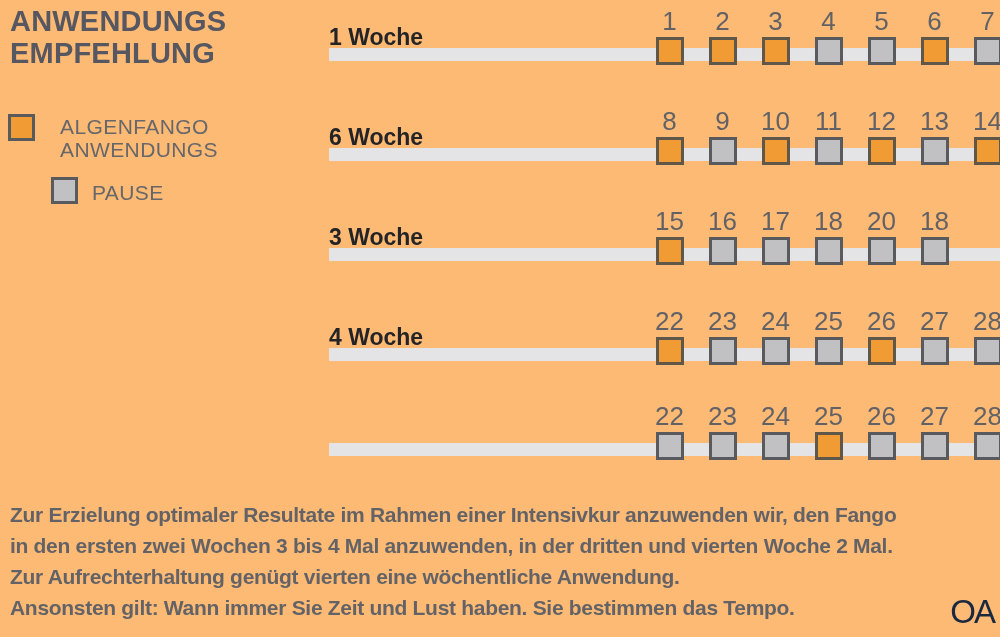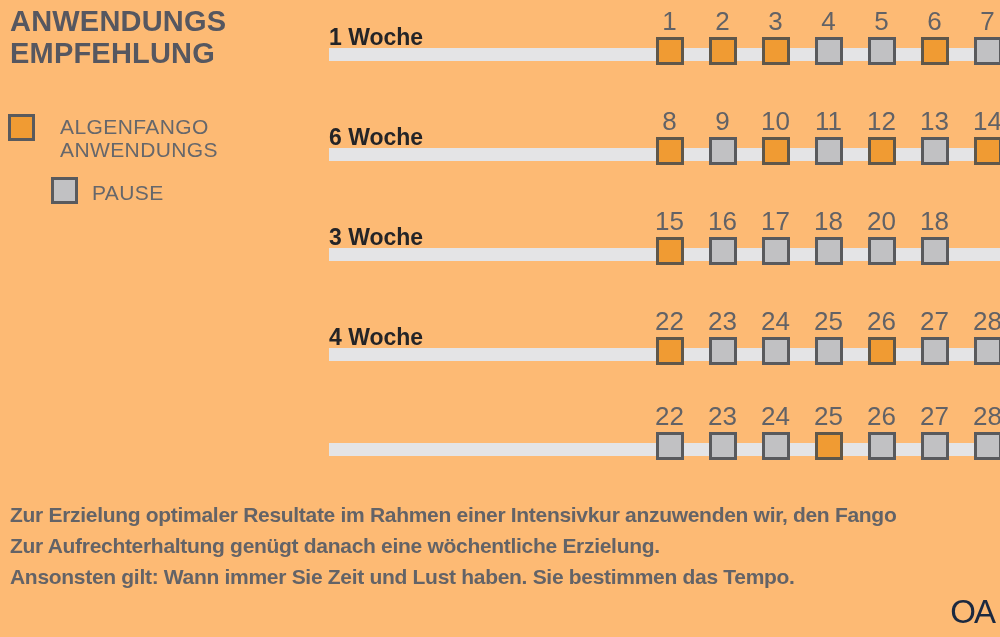--- a/index.html
+++ b/index.html
@@ -247,19 +247,20 @@
         </div>
         <div class="day-cell">
           <div class="day-num">28</div>
           <div class="day-square sq-gray"></div>
         </div>
       </div>
     </div>
 
   <div class="footer">
     <div>Zur Erzielung optimaler Resultate im Rahmen einer Intensivkur anzuwenden wir, den Fango</div>
-    <div>Zur Aufrechterhaltung genügt danach eine wöchentliche Erzielung.</div>
+    <div>in den ersten zwei Wochen 3 bis 4 Mal anzuwenden, in der dritten und vierten Woche 2 Mal.</div>
+    <div>Zur Aufrechterhaltung genügt vierten eine wöchentliche Anwendung.</div>
     <div>Ansonsten gilt: Wann immer Sie Zeit und Lust haben. Sie bestimmen das Tempo.</div>
   </div>
 
   <div class="watermark">OA</div>
 
 </div>
 
 </body></html>

